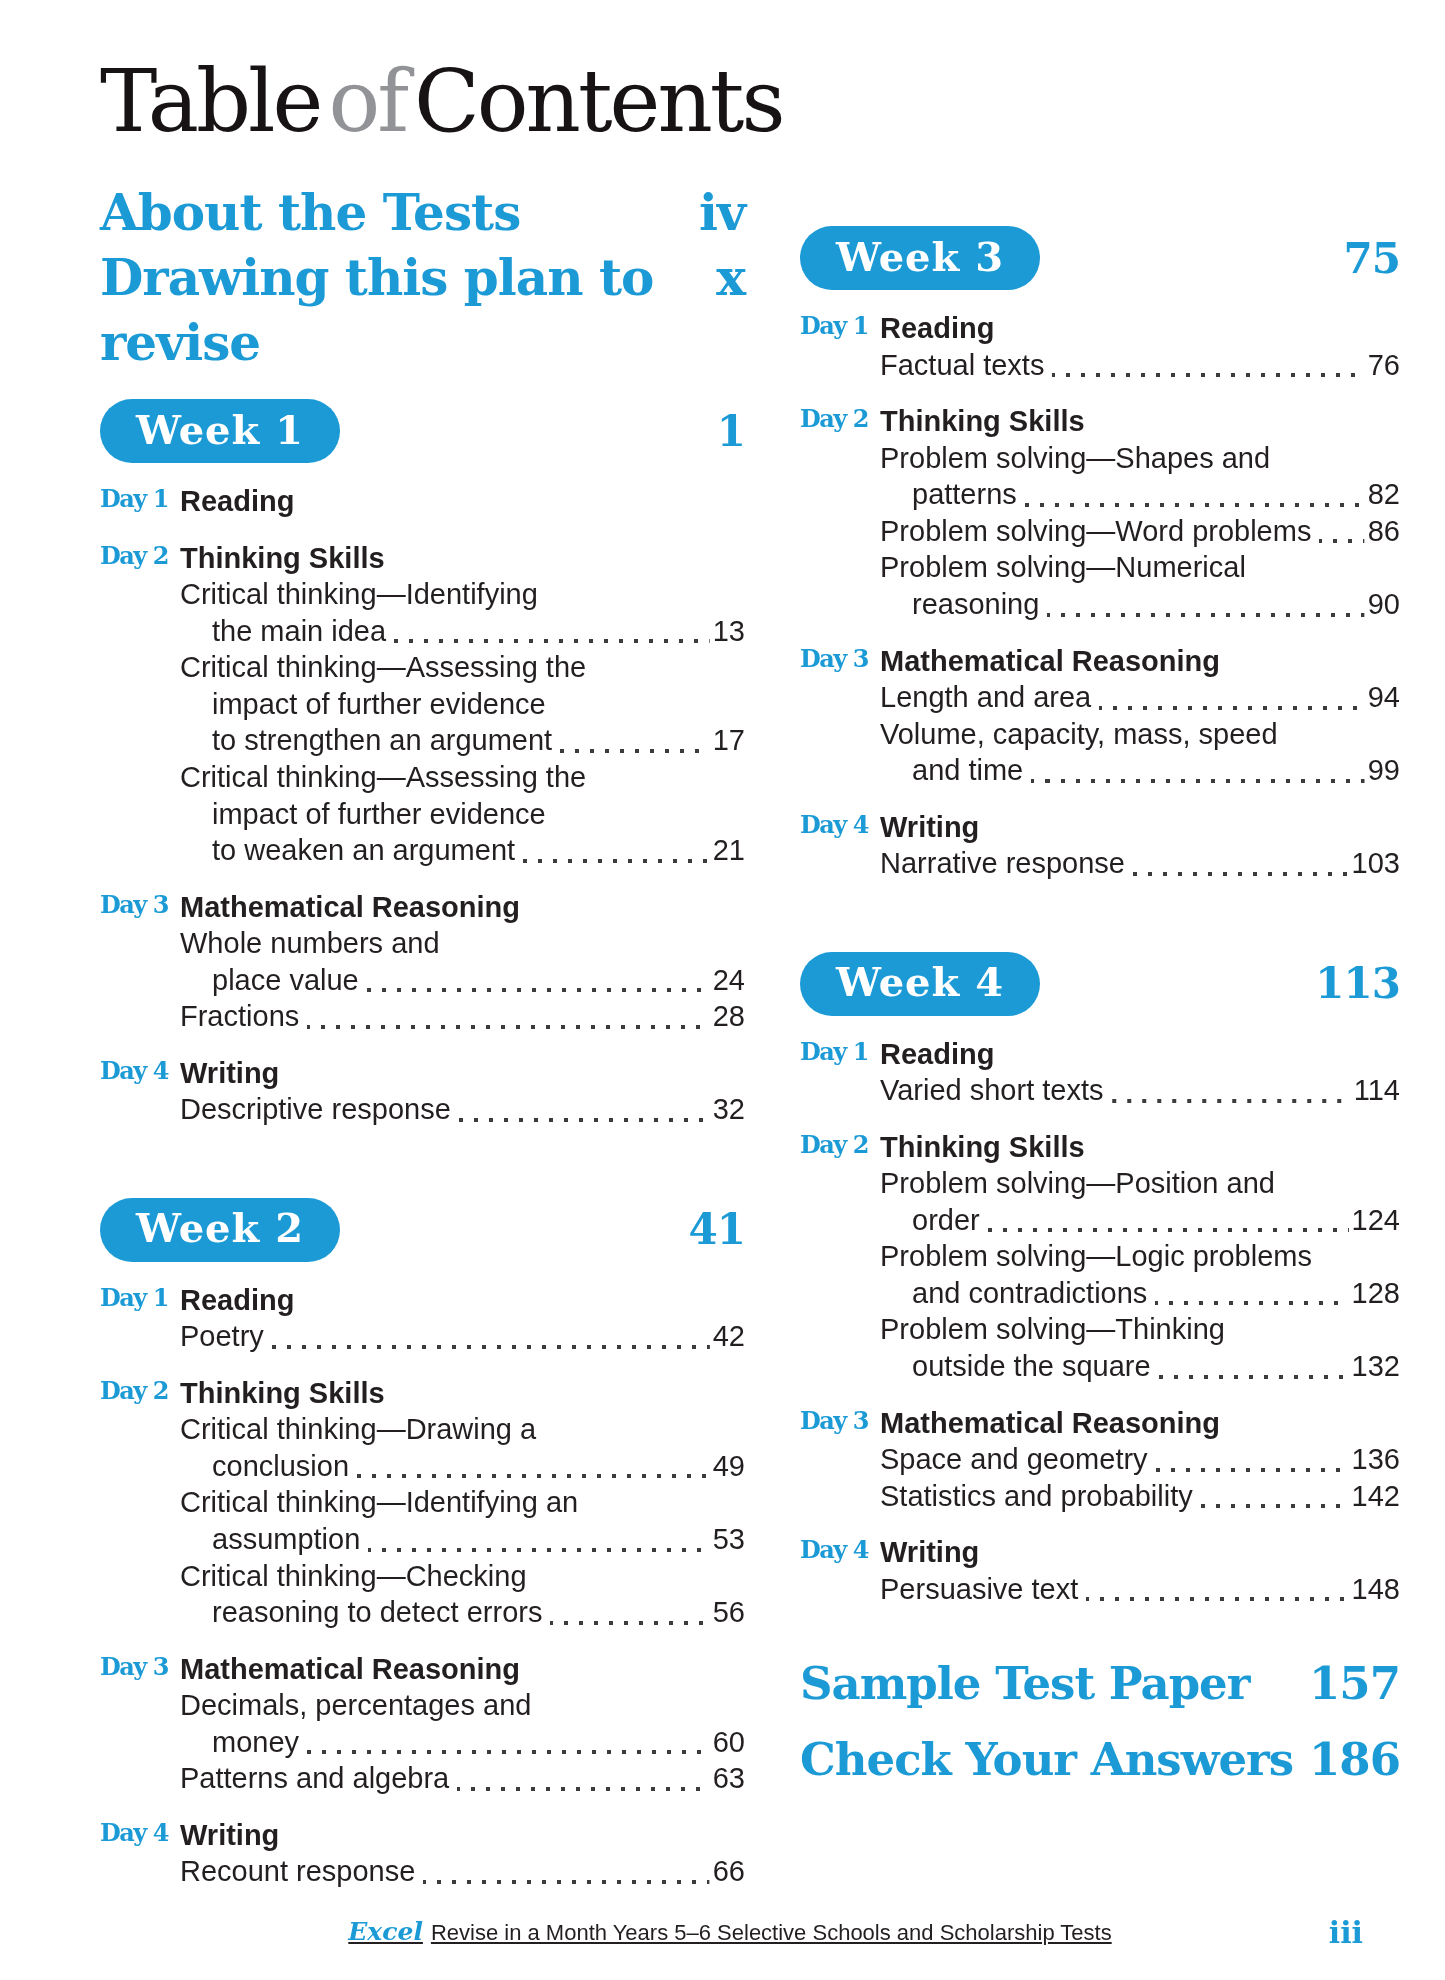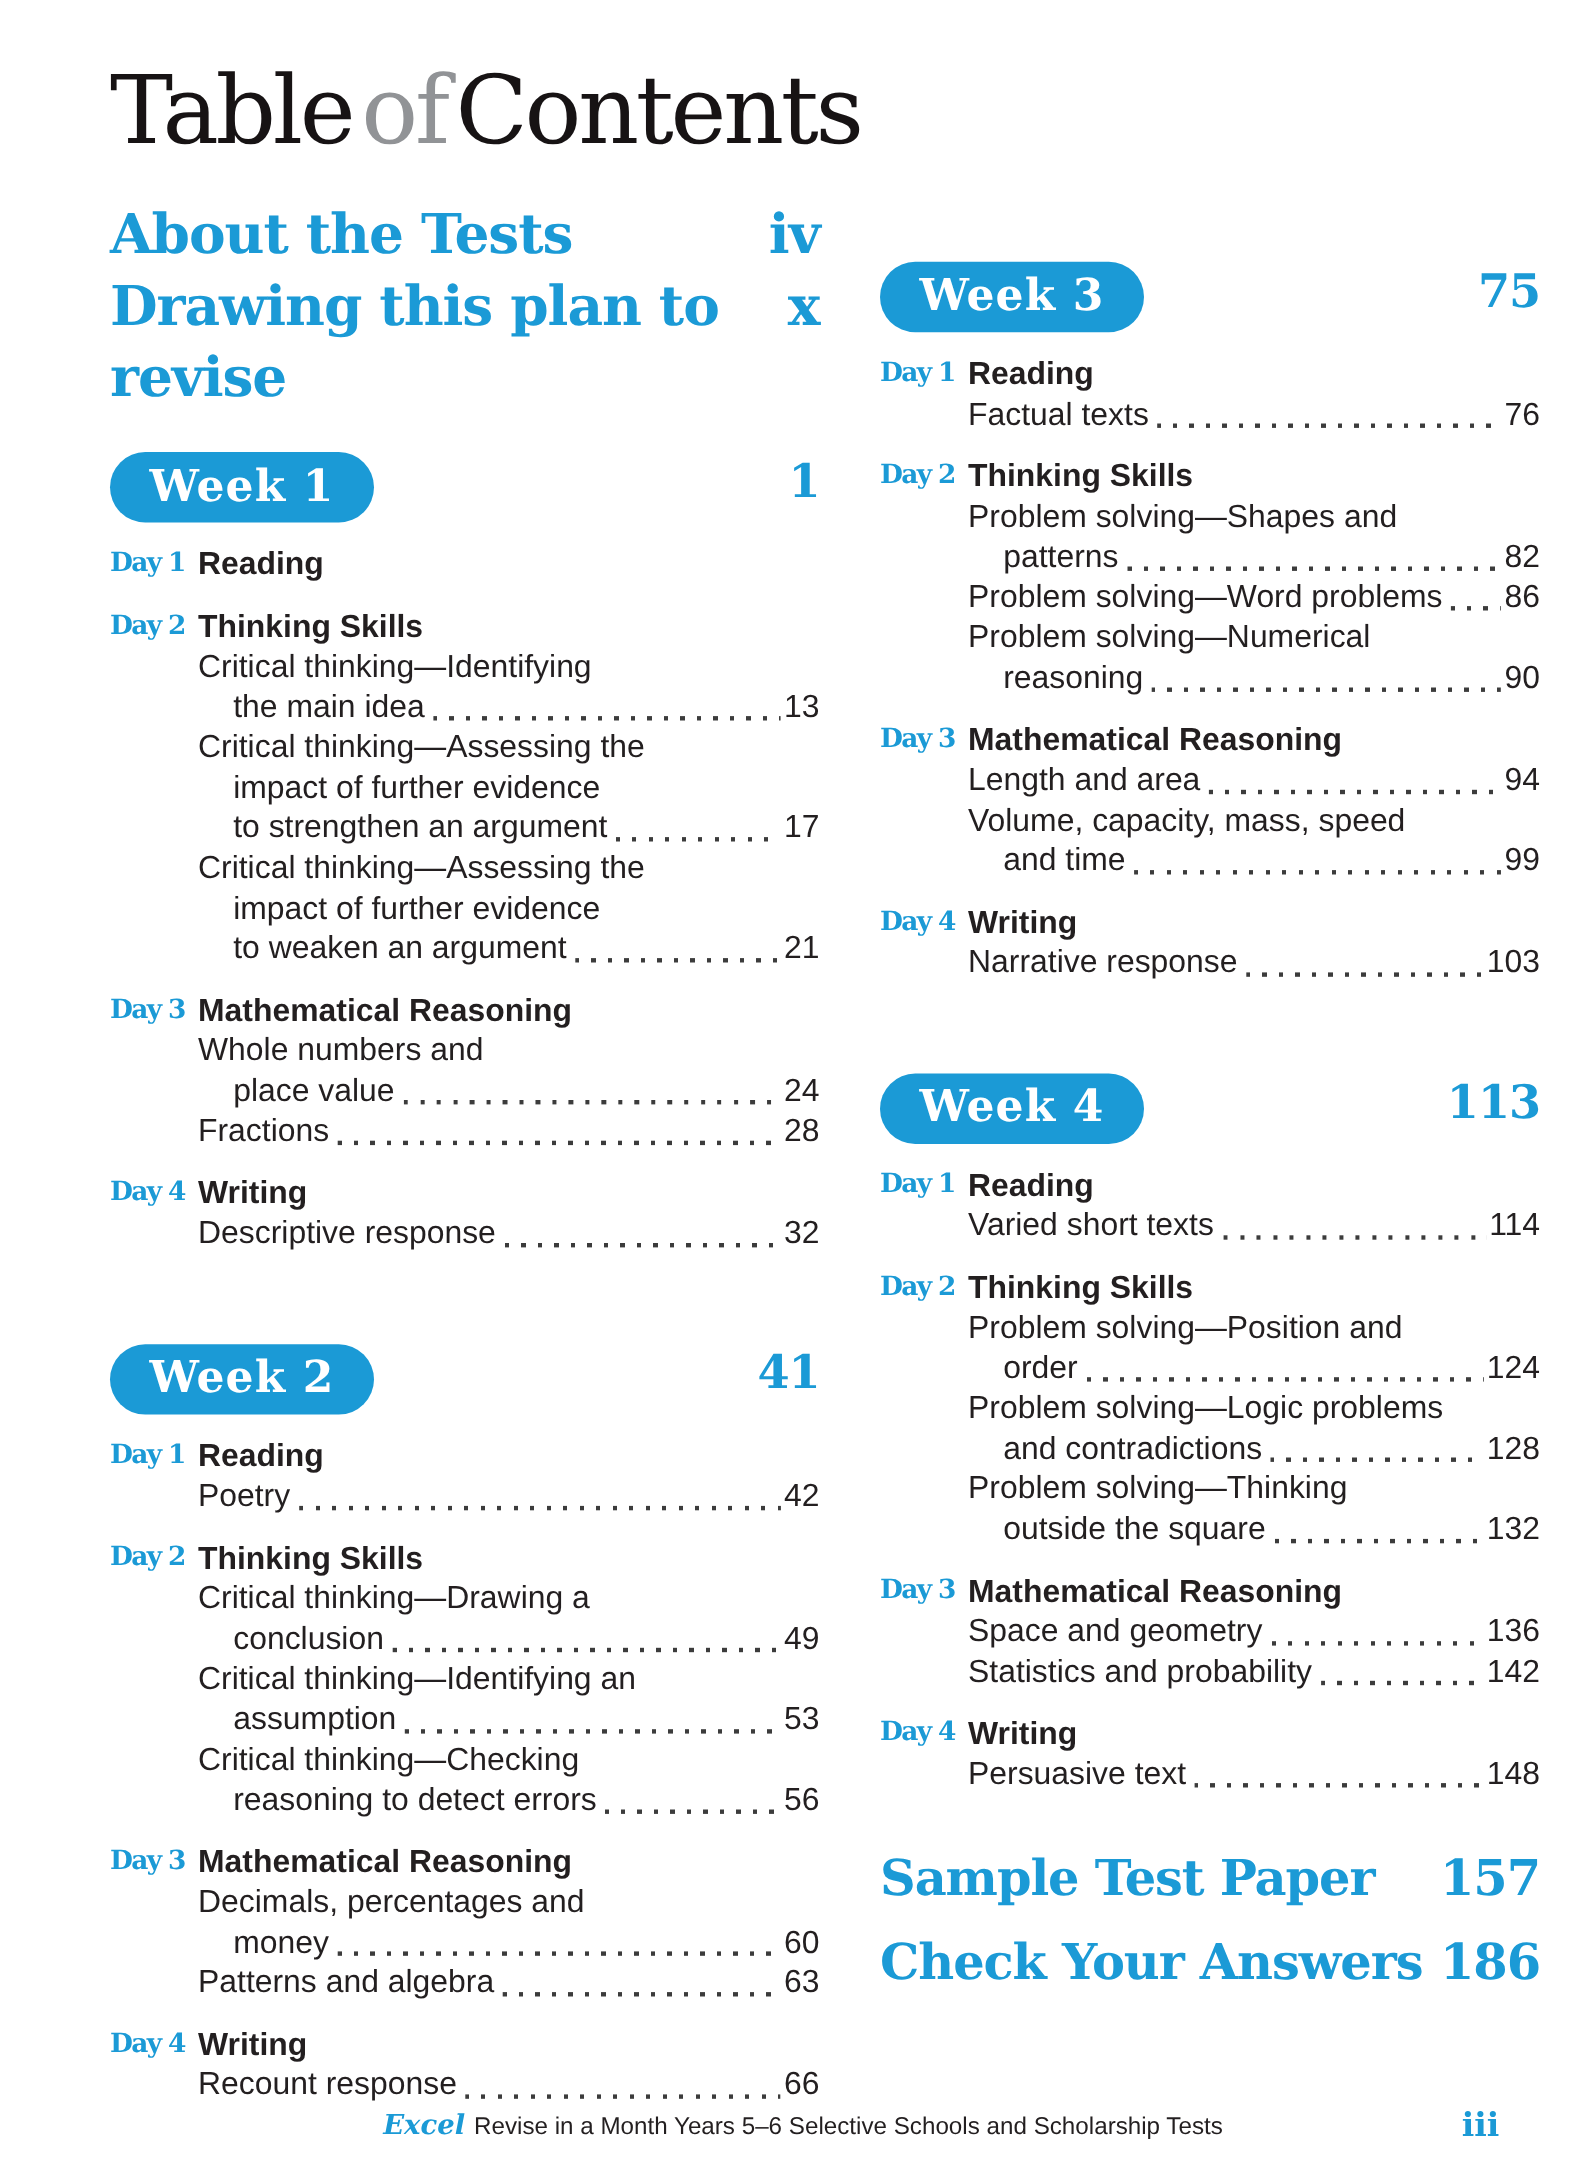--- a/index.html
+++ b/index.html
@@ -39,21 +39,21 @@
   .week-block + .major-row.back{margin-top:46px;}
 
   .week-block{margin-top:24px;}
   .week-block + .week-block{margin-top:70px;}
   .week-header{display:flex;justify-content:space-between;align-items:center;}
   .week-badge{
     background:var(--accent);color:#fff;
     font-family:"DejaVu Serif",serif;font-weight:700;
     font-size:40px;letter-spacing:1px;
     height:64px;border-radius:34px;
-    display:inline-flex;align-items:center;padding:0 36px 4px 36px;margin-top:12px;
+    display:inline-flex;align-items:center;padding:0 36px 4px 36px;
   }
   .week-page{
     color:var(--accent);
     font-family:"DejaVu Serif",serif;font-weight:700;
     font-size:42px;letter-spacing:-1px;
   }
 
   .day-block{display:flex;margin-top:20px;}
   .day-label{
     flex:none;width:80px;
@@ -67,21 +67,21 @@
   .entry-line .etext{white-space:pre;}
   .entry-line.wrapped{padding-left:32px;}
   .leader{
     flex:1 1 auto;align-self:flex-end;height:4px;min-width:14px;
     margin:0 3px 6px 8px;
     background-image:repeating-linear-gradient(to right,var(--dot) 0 4px,transparent 4px 15px);
     background-position:100% 0;
   }
   .pagenum{flex:none;white-space:nowrap;}
 
-  .footer{position:absolute;left:15px;right:0;bottom:34px;}
+  .footer{position:absolute;left:15px;right:0;bottom:34px;text-decoration:underline;}
   .footer-center{text-align:center;font-size:22px;color:var(--text);}
   .brand{
     color:var(--accent);font-weight:700;font-style:italic;
     font-family:"DejaVu Serif",serif;font-size:25px;margin-right:8px;
   }
   .folio{
     position:absolute;right:82px;bottom:-4px;
     color:var(--accent);
     font-family:"DejaVu Serif",serif;font-weight:700;font-size:30px;
   }

